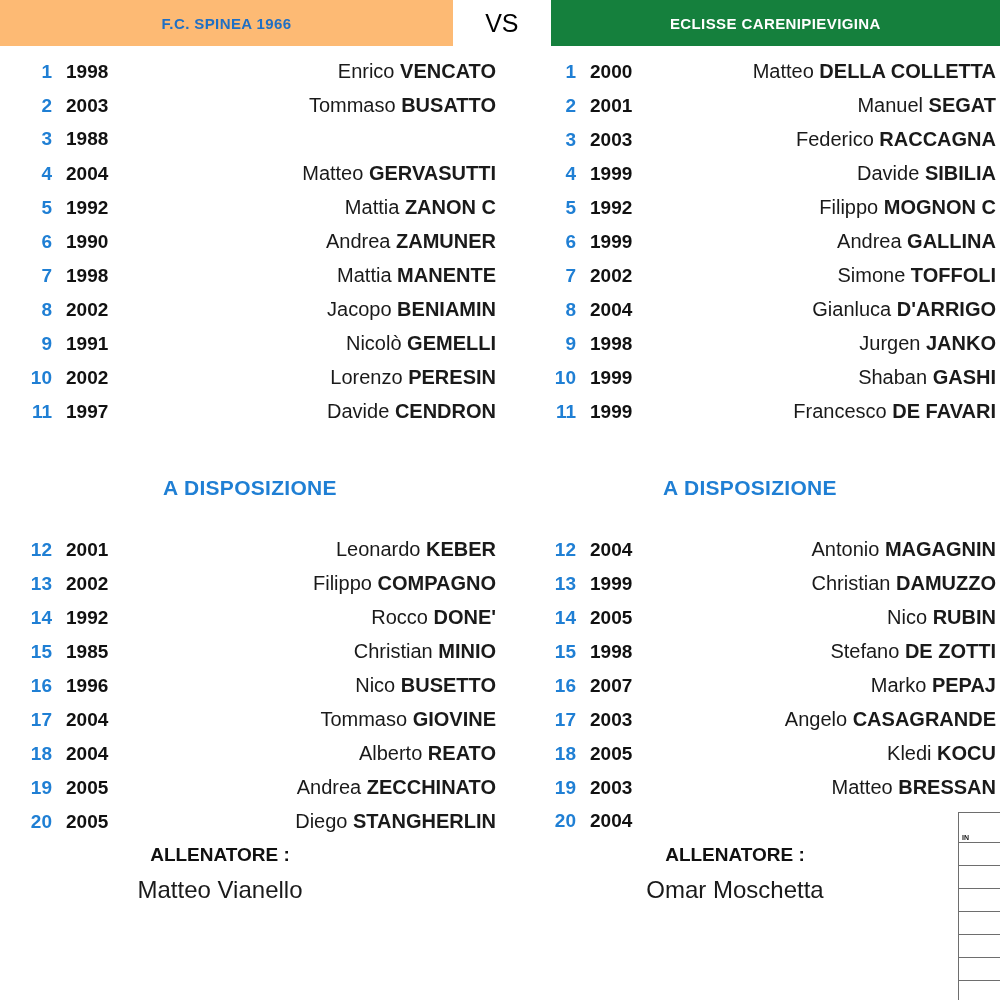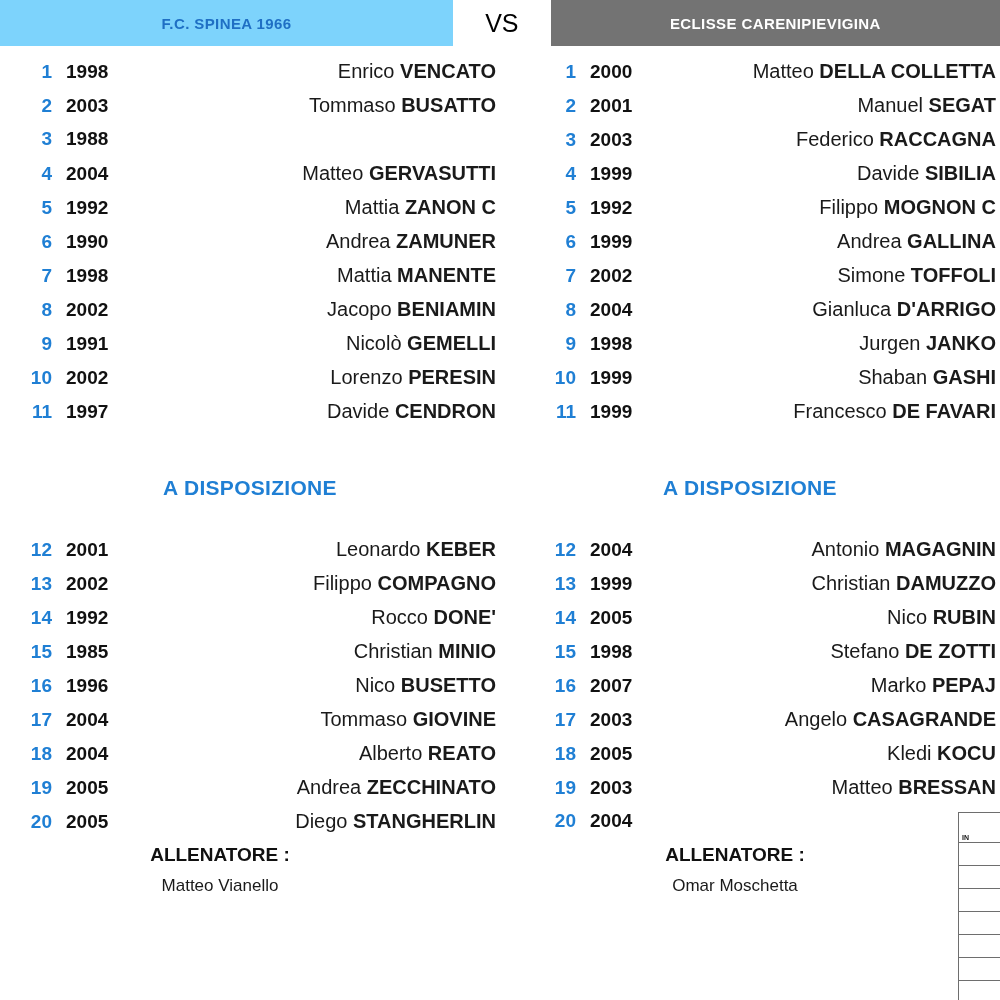--- a/index.html
+++ b/index.html
@@ -32,38 +32,38 @@
     justify-content: center;
     height: 46px;
   }
   .team-banner span {
     font-weight: bold;
     font-size: 15px;
     letter-spacing: 0.4px;
   }
   .banner-home {
     width: 482px;
-    background: #7dd3fc;
+    background: #fdba74;
   }
   .banner-home span { color: #1f6fc4; }
   .vs-cell {
     width: 104px;
     background: #ffffff;
     display: flex;
     align-items: center;
     justify-content: center;
   }
   .vs-cell span {
     font-weight: normal;
     font-size: 25px;
     color: #000000;
   }
   .banner-away {
     width: 478px;
-    background: #737373;
+    background: #15803d;
   }
   .banner-away span { color: #ffffff; }
 
   
   .col {
     position: absolute;
     top: 60px;
     width: 500px;
   }
   .col-home { left: 0; }
@@ -117,21 +117,21 @@
 
   
   .coach-title {
     text-align: center;
     font-weight: bold;
     font-size: 19px;
     color: #111111;
   }
   .coach-name {
     text-align: center;
-    font-size: 17px;
+    font-size: 24px;
     color: #1a1a1a;
     margin-top: 10px;
   }
   .coach-block { }
   .col-home .coach-title,
   .col-home .coach-name { padding-right: 60px; }
   .col-away .coach-title,
   .col-away .coach-name { padding-right: 30px; }
 
   

